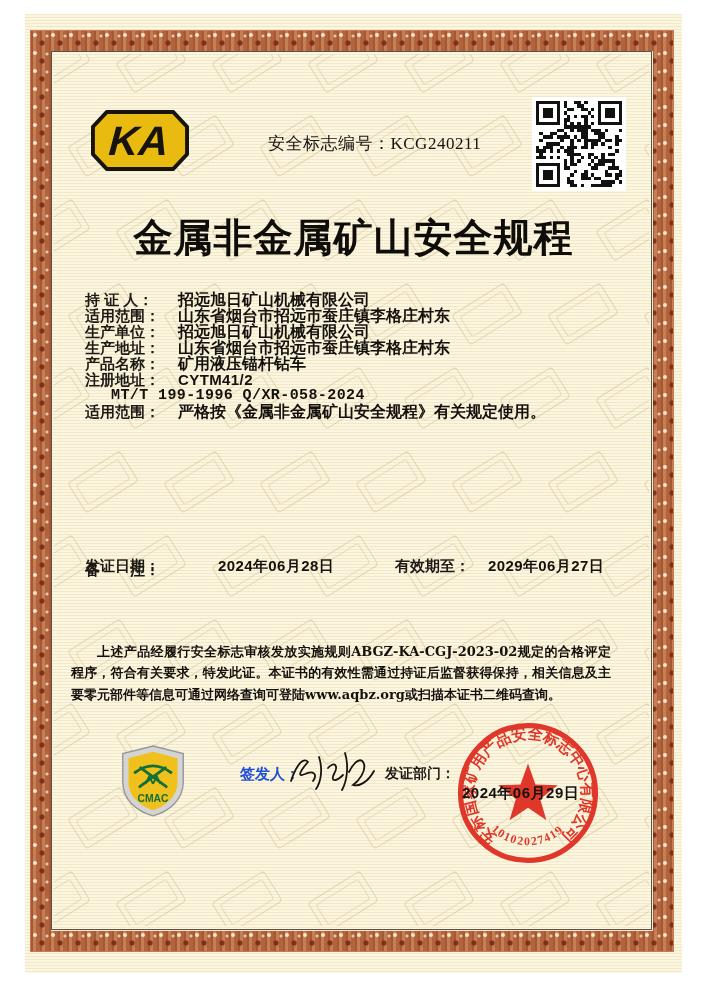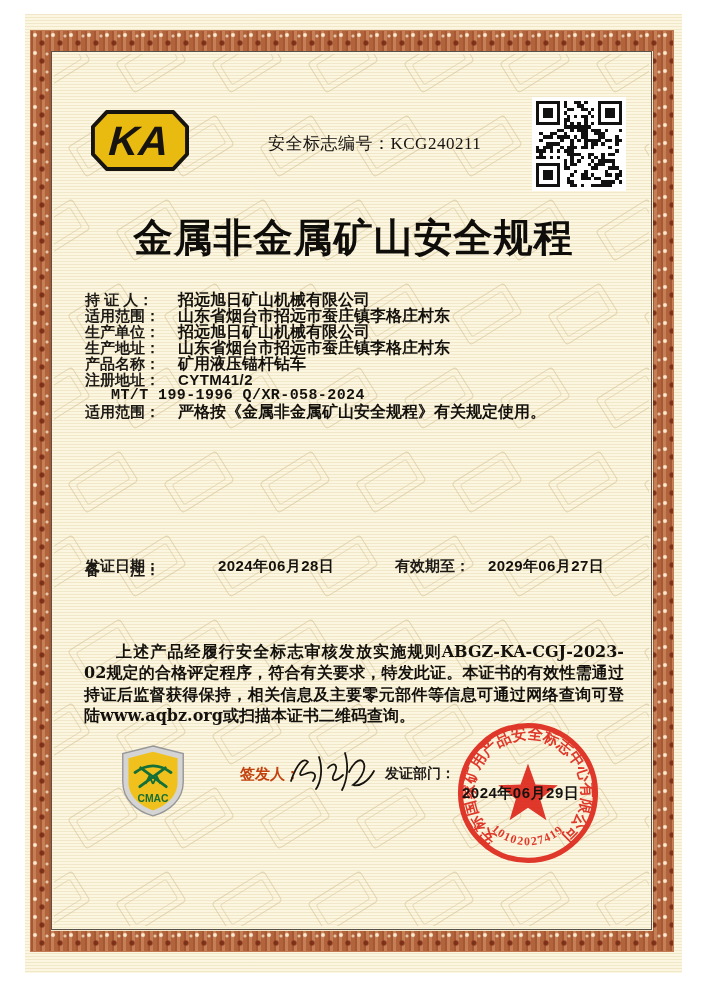--- a/index.html
+++ b/index.html
@@ -43,24 +43,24 @@
   .v-kai{font-family:"DejaVu Serif",serif;font-weight:600;}
   .v-sans{font-family:"Liberation Sans",sans-serif;font-weight:700;font-size:15px;letter-spacing:.4px;}
 
   .dates-row{left:85px;top:556px;display:flex;}
   .dates-row .f-label{width:93px;}
   .dates-row .dv1{width:177px;margin-left:40px;}
   .remark-row{left:85px;top:560px;display:flex;width:552px;}
   .remark-row .f-label{flex:none;width:78px;white-space:pre;}
   .remark-row .f-value{width:468px;line-height:20.5px;}
 
-  .statement{left:84px;top:641px;width:540px;font-family:"DejaVu Serif",serif;font-weight:600;
-             font-size:16px;line-height:21.3px;color:#14110d;text-indent:2em;text-align:justify;}
-
-  .signer-label{left:240px;top:765px;font-size:15px;font-weight:600;color:#c2410c;}
+  .statement{left:71px;top:641px;width:540px;font-family:"DejaVu Serif",serif;font-weight:600;
+             font-size:13px;line-height:21.3px;color:#14110d;text-indent:2em;text-align:justify;}
+
+  .signer-label{left:240px;top:765px;font-size:15px;font-weight:600;color:#1d4ed8;}
   .dept-label{left:385px;top:765px;font-size:14px;font-weight:600;color:#1d1a16;}
   .sig-svg{left:283px;top:745px;}
   .stamp{left:452px;top:717px;opacity:.9;}
   .stamp-date{left:462px;top:784px;font-size:15px;font-weight:700;color:#141210;letter-spacing:.5px;z-index:5;}
 </style>
 </head>
 <body>
 
 <div class="page">
   <div class="mat"></div>

